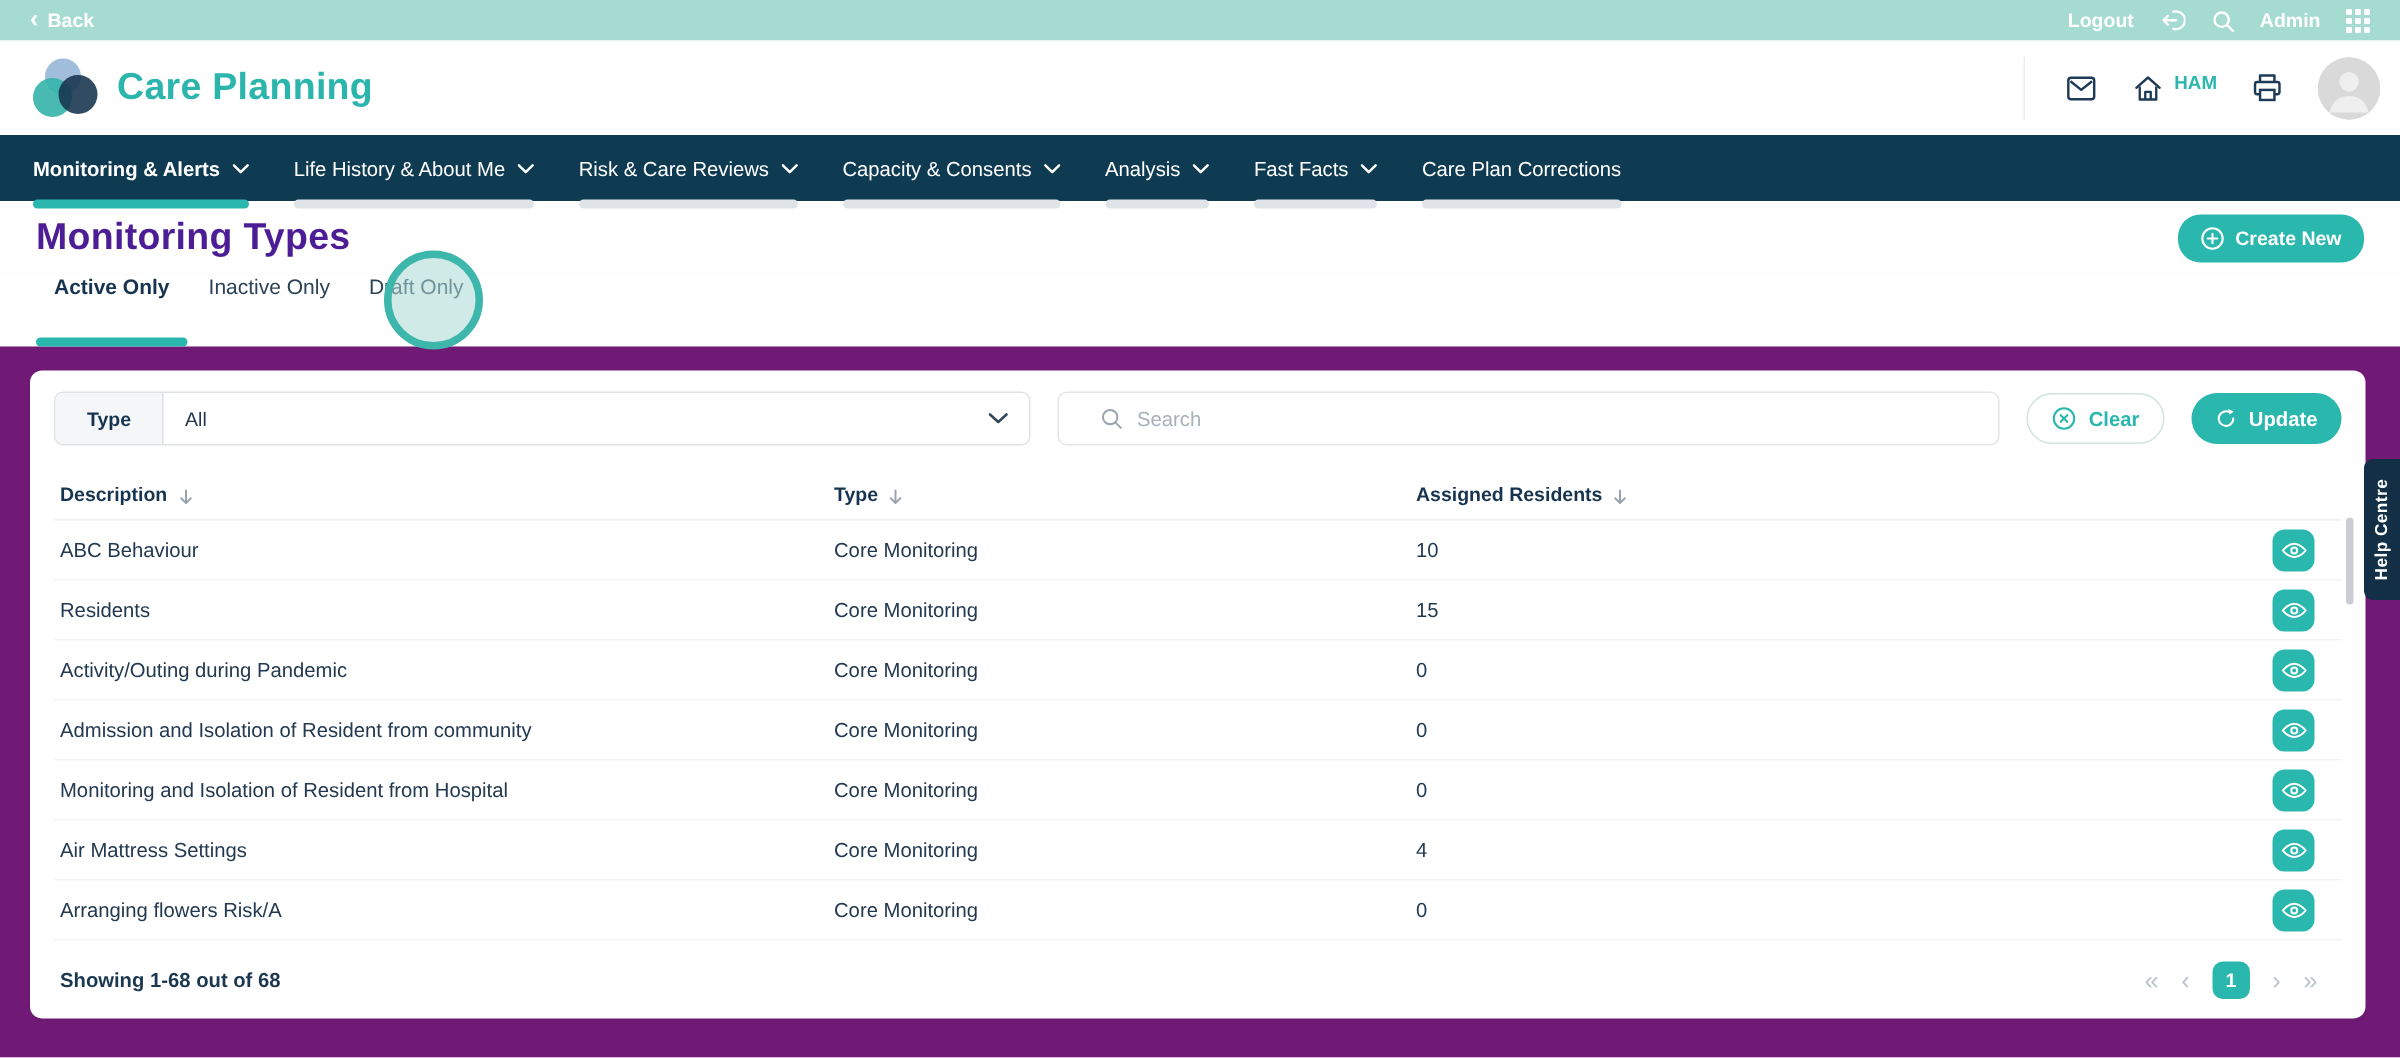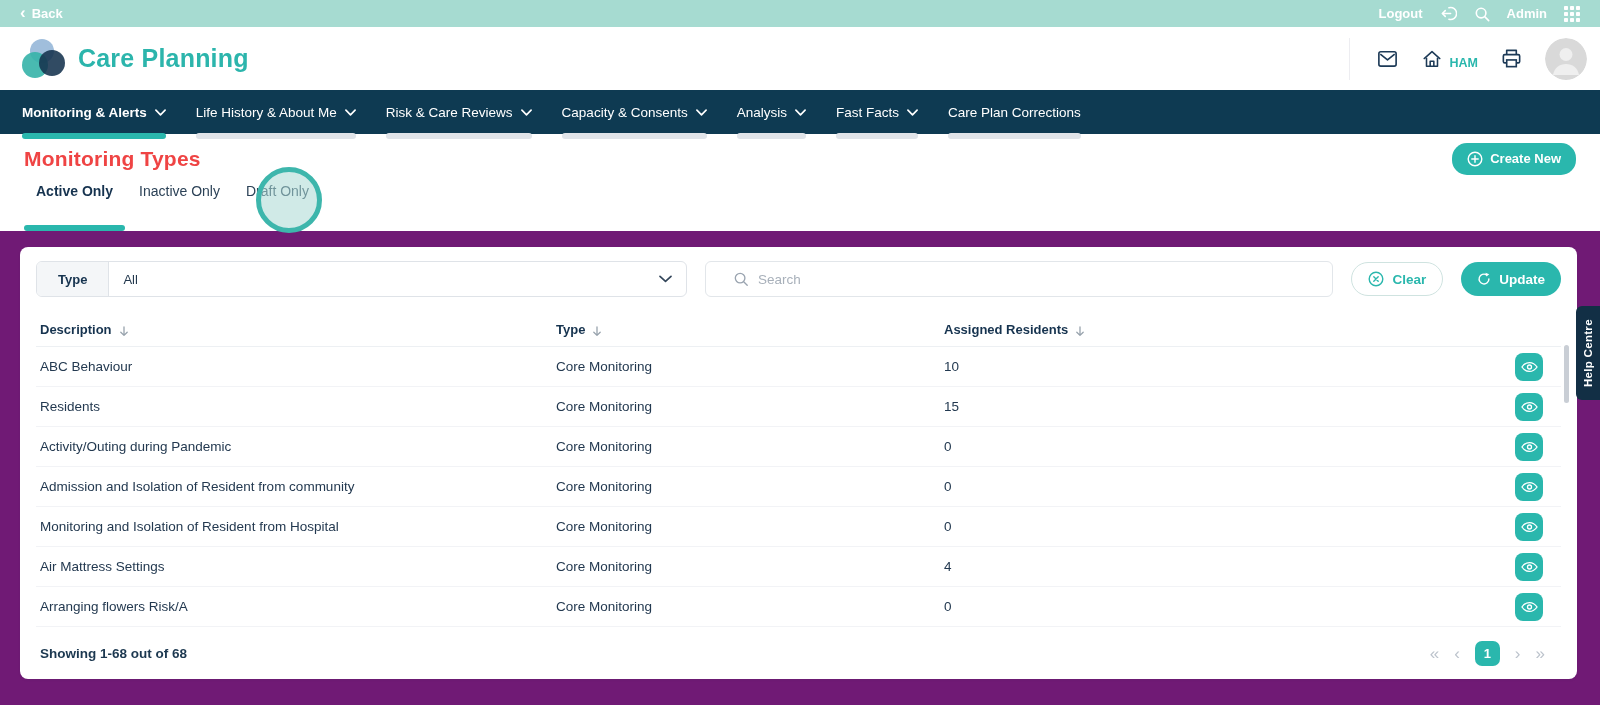--- a/index.html
+++ b/index.html
@@ -13,34 +13,34 @@
   .topbar-right{margin-left:auto;display:flex;align-items:center;gap:17px}
   .tb-icon{display:flex;align-items:center;cursor:pointer}
 
   
   .header{height:63px;background:#fff;display:flex;align-items:center;padding:0 13px 0 22px}
   .logo{margin-right:10px;display:flex}
   .app-title{color:#2cb5ac;font-size:25px;font-weight:700;letter-spacing:.2px}
   .header-right{margin-left:auto;display:flex;align-items:center;gap:22px}
   .hdr-divider{width:1px;height:42px;background:#ededf1;margin-right:4px}
   .hicon{display:flex;align-items:center;cursor:pointer}
-  .home-group{display:flex;align-items:flex-end;gap:7px;cursor:pointer}
+  .home-group{display:flex;align-items:flex-start;gap:7px;cursor:pointer}
   .ham{color:#2ab7ad;font-size:12.5px;font-weight:700}
   .avatar{width:42px;height:42px;border-radius:50%;overflow:hidden;cursor:pointer;display:flex}
 
   
   .nav{height:44px;background:#0e3a52;display:flex;align-items:stretch;padding:0 22px;gap:30px;position:relative;z-index:5}
   .nav-item{display:flex;align-items:center;gap:8px;color:#fff;font-size:13.5px;position:relative;cursor:pointer;white-space:nowrap}
   .nav-item::after{content:"";position:absolute;left:0;right:0;bottom:-5px;height:6px;border-radius:4px;background:#e0e4e9}
   .nav-item.active{font-weight:700}
   .nav-item.active::after{background:#2ab7ad}
 
   
   .pagehead{height:49px;background:#fff;display:flex;align-items:center;padding:0 24px}
-  .page-title{font-size:21px;font-weight:700;color:#ef4444;letter-spacing:.2px}
+  .page-title{font-size:25px;font-weight:700;color:#4c1d95;letter-spacing:.2px}
   .create-btn{margin-left:auto;height:18px;background:#2ab7ad;color:#fff;border:none;border-radius:15px;display:flex;align-items:center;gap:7px;padding:16px 15px;font-size:13px;font-weight:600;cursor:pointer;font-family:inherit}
 
   
   .tabsrow{height:48px;background:#fff;display:flex;align-items:stretch;padding-left:24px}
   .tab{position:relative;display:flex;align-items:flex-start;padding:0 12px;margin-right:2px;font-size:14px;color:#2c4257;cursor:pointer}
   .tab.active{font-weight:700;color:#16334f}
   .tab.active::after{content:"";position:absolute;left:0;right:0;bottom:0;height:6px;border-radius:4px;background:#2ab7ad}
 
   
   .content{height:474px;background:#701a75;padding:16px 23px 0 20px}

